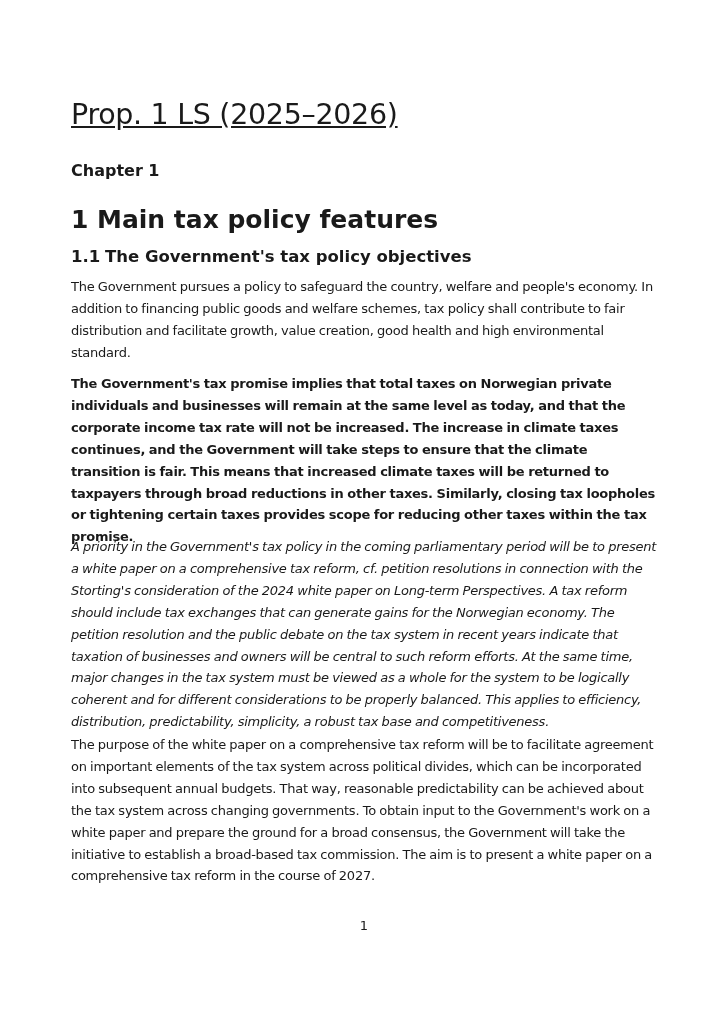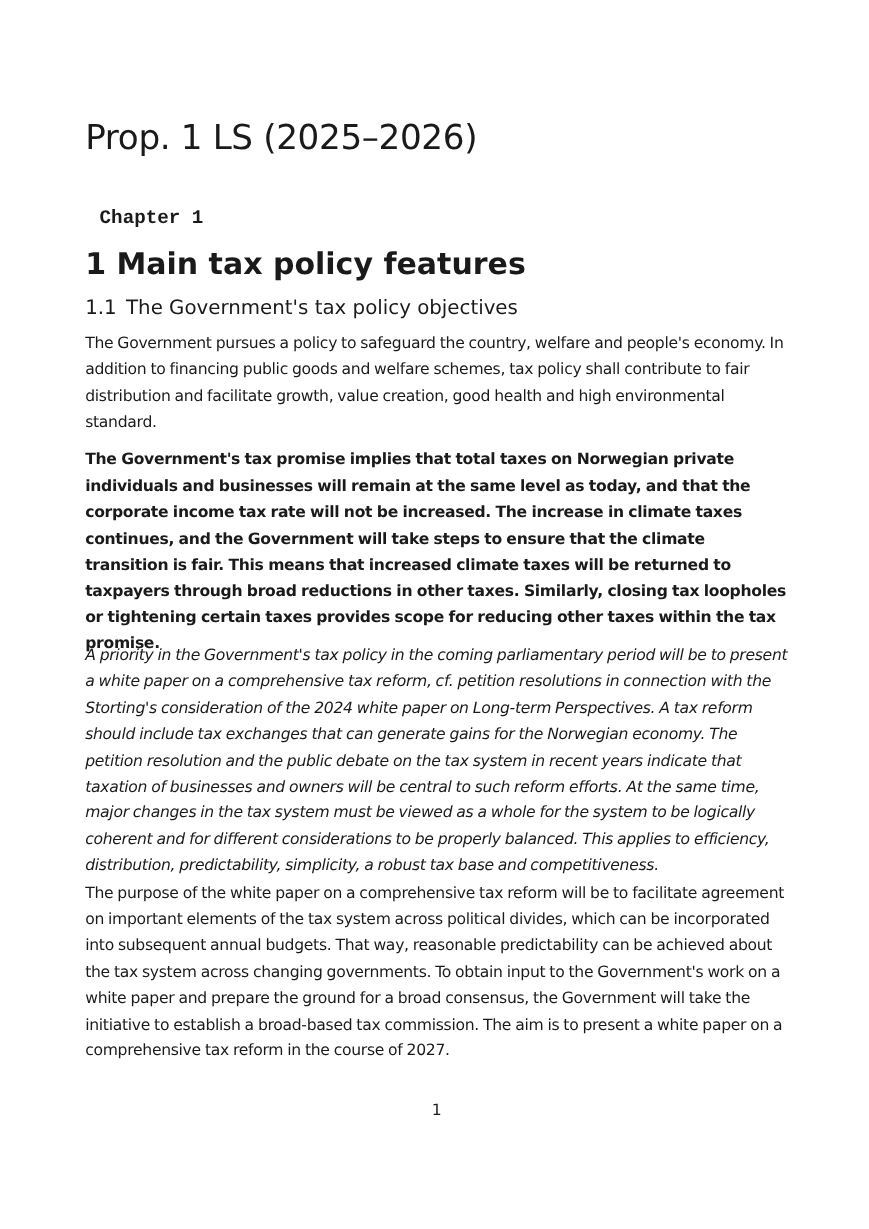--- a/index.html
+++ b/index.html
@@ -24,47 +24,47 @@
     .doc-title {
       position: absolute;
       top: 98px;
       left: 0;
       margin: 0;
       font-weight: normal;
       font-size: 28.5px;
       letter-spacing: -0.3px;
       color: #1a1a1a;
       white-space: nowrap;
+      text-decoration: underline;
     }
     .chapter-label {
       position: absolute;
       top: 161px;
       left: 0;
-      margin: 12px;
+      margin: 0;
       font-weight: bold;
       font-size: 16px;
       white-space: nowrap;
-      font-family: Liberation Mono, monospace;
     }
     .h1 {
       position: absolute;
       top: 205px;
       left: 0;
       margin: 0;
       font-weight: bold;
       font-size: 25px;
       white-space: nowrap;
     }
     .h1 .num { display: inline-block; width: 26px; }
     .h2 {
       position: absolute;
       top: 247px;
       left: 0;
       margin: 0;
-      font-weight: normal;
+      font-weight: bold;
       font-size: 16.5px;
       white-space: nowrap;
     }
     .h2 .num { display: inline-block; width: 34px; }
     .para {
       position: absolute;
       left: 0;
       width: 586px;
       margin: 0;
       font-size: 13px;

